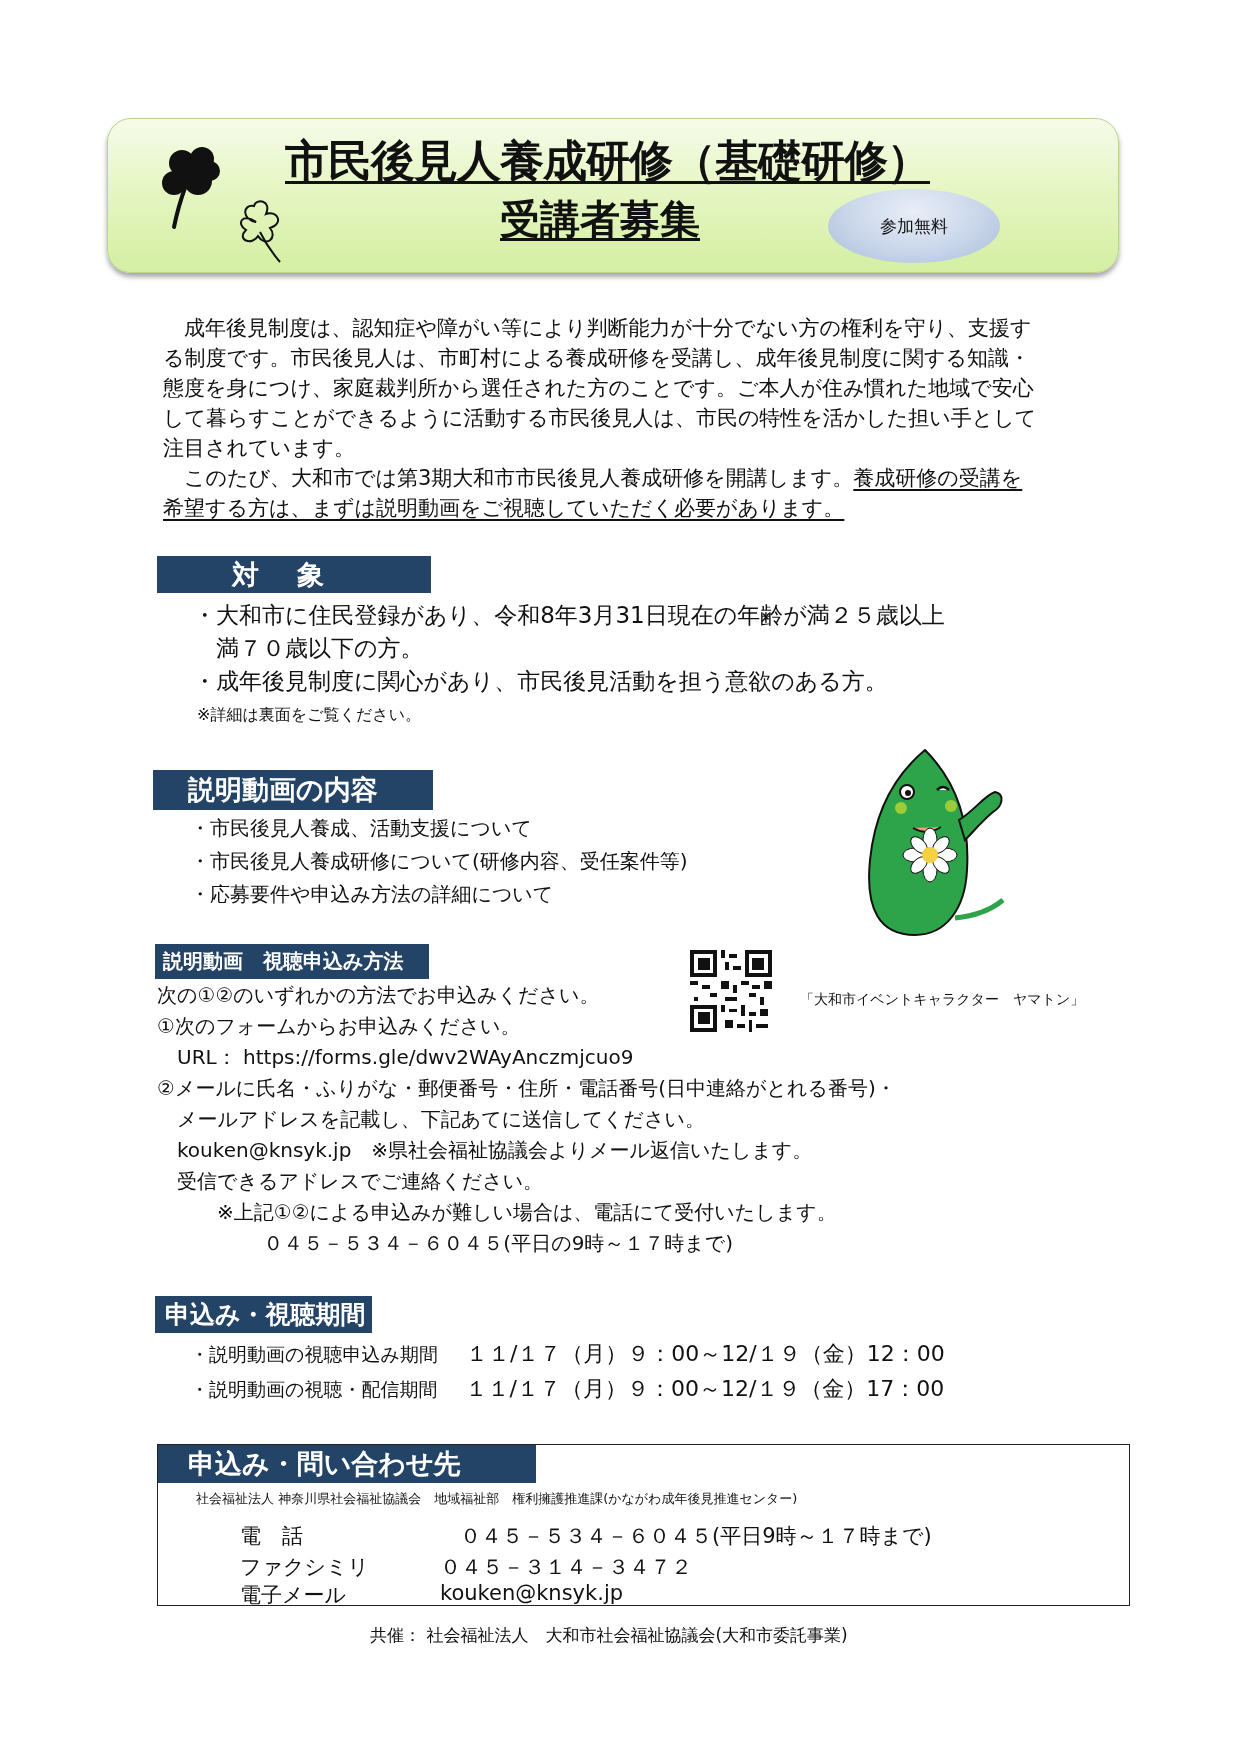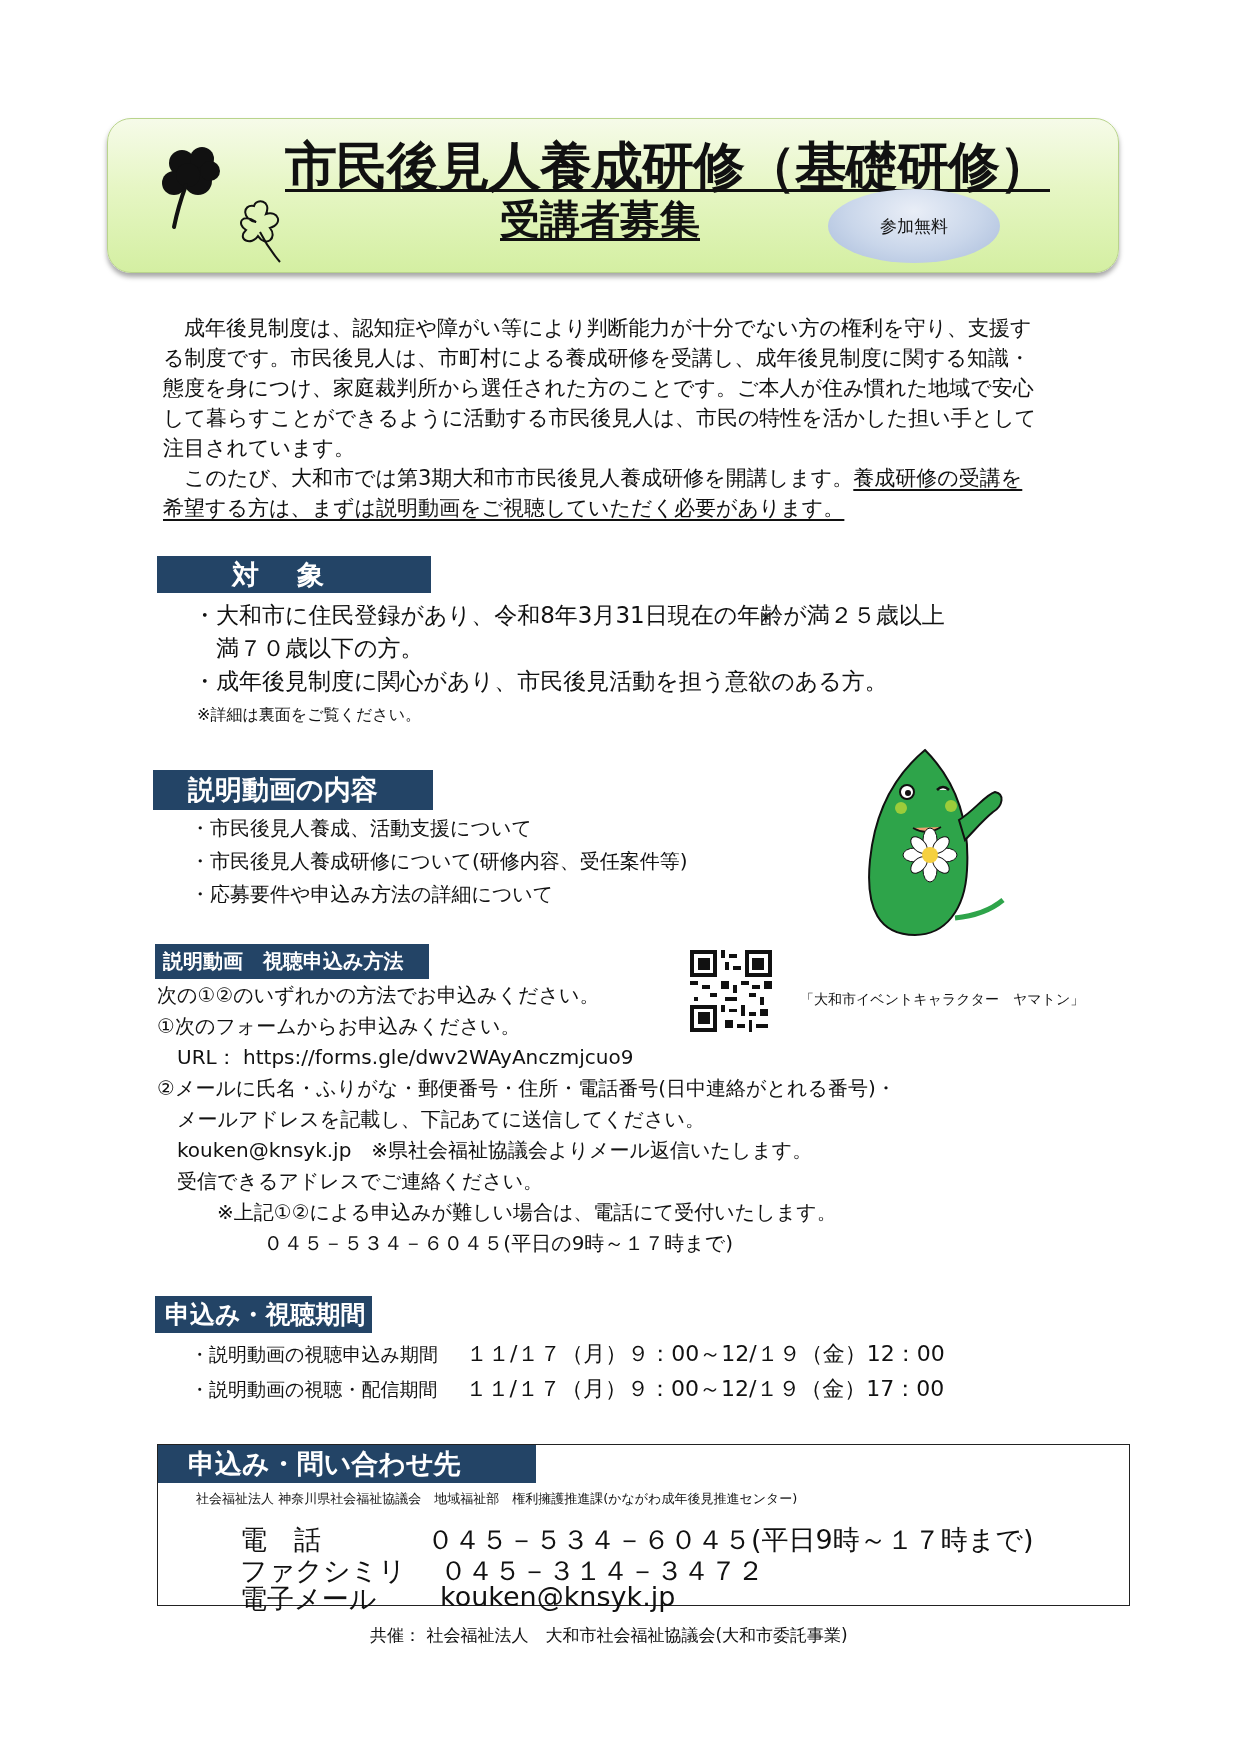--- a/index.html
+++ b/index.html
@@ -11,21 +11,21 @@
 
   
   .banner {
     left: 107px; top: 118px; width: 1010px; height: 153px;
     border-radius: 24px;
     background: linear-gradient(to bottom, #f6fbe9 0%, #e6f6c4 45%, #d4efa2 100%);
     border: 1px solid #b9d48c;
     box-shadow: 0 4px 5px rgba(0,0,0,0.35);
   }
   .banner-title1 {
-    left: 285px; top: 132px; width: 660px; font-size: 52px; font-weight: bold;
+    left: 285px; top: 132px; width: 660px; font-size: 44px; font-weight: bold;
     letter-spacing: -1px; text-decoration: underline; text-underline-offset: 5px;
     text-decoration-thickness: 3px; white-space: nowrap;
   }
   .banner-title2 {
     left: 500px; top: 192px; font-size: 40px; font-weight: bold;
     text-decoration: underline; text-underline-offset: 5px;
     text-decoration-thickness: 3px; white-space: nowrap;
   }
   .free-badge {
     left: 828px; top: 189px; width: 172px; height: 74px; border-radius: 50%;
@@ -69,21 +69,21 @@
   
   .contact-box {
     left: 157px; top: 1444px; width: 973px; height: 162px;
     border: 1.5px solid #222; box-sizing: border-box;
   }
   .contact-head {
     left: 158px; top: 1445px; width: 378px; height: 38px; font-size: 27px;
     padding-left: 30px; box-sizing: border-box;
   }
   .contact-org { left: 196px; top: 1490px; font-size: 13px; white-space: nowrap; }
-  .contact-row { font-size: 27px; white-space: nowrap; }
+  .contact-row { font-size: 21px; white-space: nowrap; }
   .footer { left: 370px; top: 1624px; font-size: 17px; line-height: 22px; white-space: nowrap; }
 </style>
 </head>
 <body>
 
 <div class="abs banner"></div>
 
 <svg class="abs clover-dark" width="70" height="90" viewBox="0 0 70 90">
   <g fill="#111">
     <circle cx="22" cy="18" r="13"></circle>
@@ -207,21 +207,21 @@
 <div class="abs" style="left:190px; top:1374px; font-size:19px; white-space:nowrap;">
   <span>・説明動画の視聴・配信期間</span>
   <span style="display:inline-block; margin-left:22px; font-size:22px;">１１/１７（月）９：00～12/１９（金）17：00</span>
 </div>
 
 <div class="abs contact-box"></div>
 <div class="abs sec-head contact-head">申込み・問い合わせ先</div>
 <div class="abs contact-org">社会福祉法人 神奈川県社会福祉協議会　地域福祉部　権利擁護推進課(かながわ成年後見推進センター)</div>
 
 <div class="abs contact-row" style="left:240px; top:1522px;">電　話</div>
-<div class="abs contact-row" style="left:427px; top:1522px;text-align:right;">０４５－５３４－６０４５(平日9時～１７時まで)</div>
+<div class="abs contact-row" style="left:460px; top:1522px;text-align:right;">０４５－５３４－６０４５(平日9時～１７時まで)</div>
 <div class="abs contact-row" style="left:240px; top:1553px;text-align:right;">ファクシミリ</div>
 <div class="abs contact-row" style="left:440px; top:1553px;">０４５－３１４－３４７２</div>
 <div class="abs contact-row" style="left:240px; top:1581px;">電子メール</div>
 <div class="abs contact-row" style="left:440px; top:1581px;">kouken@knsyk.jp</div>
 
 <div class="abs footer">
   <div>共催：  社会福祉法人　大和市社会福祉協議会(大和市委託事業)</div>
 </div>
 
 </body></html>

